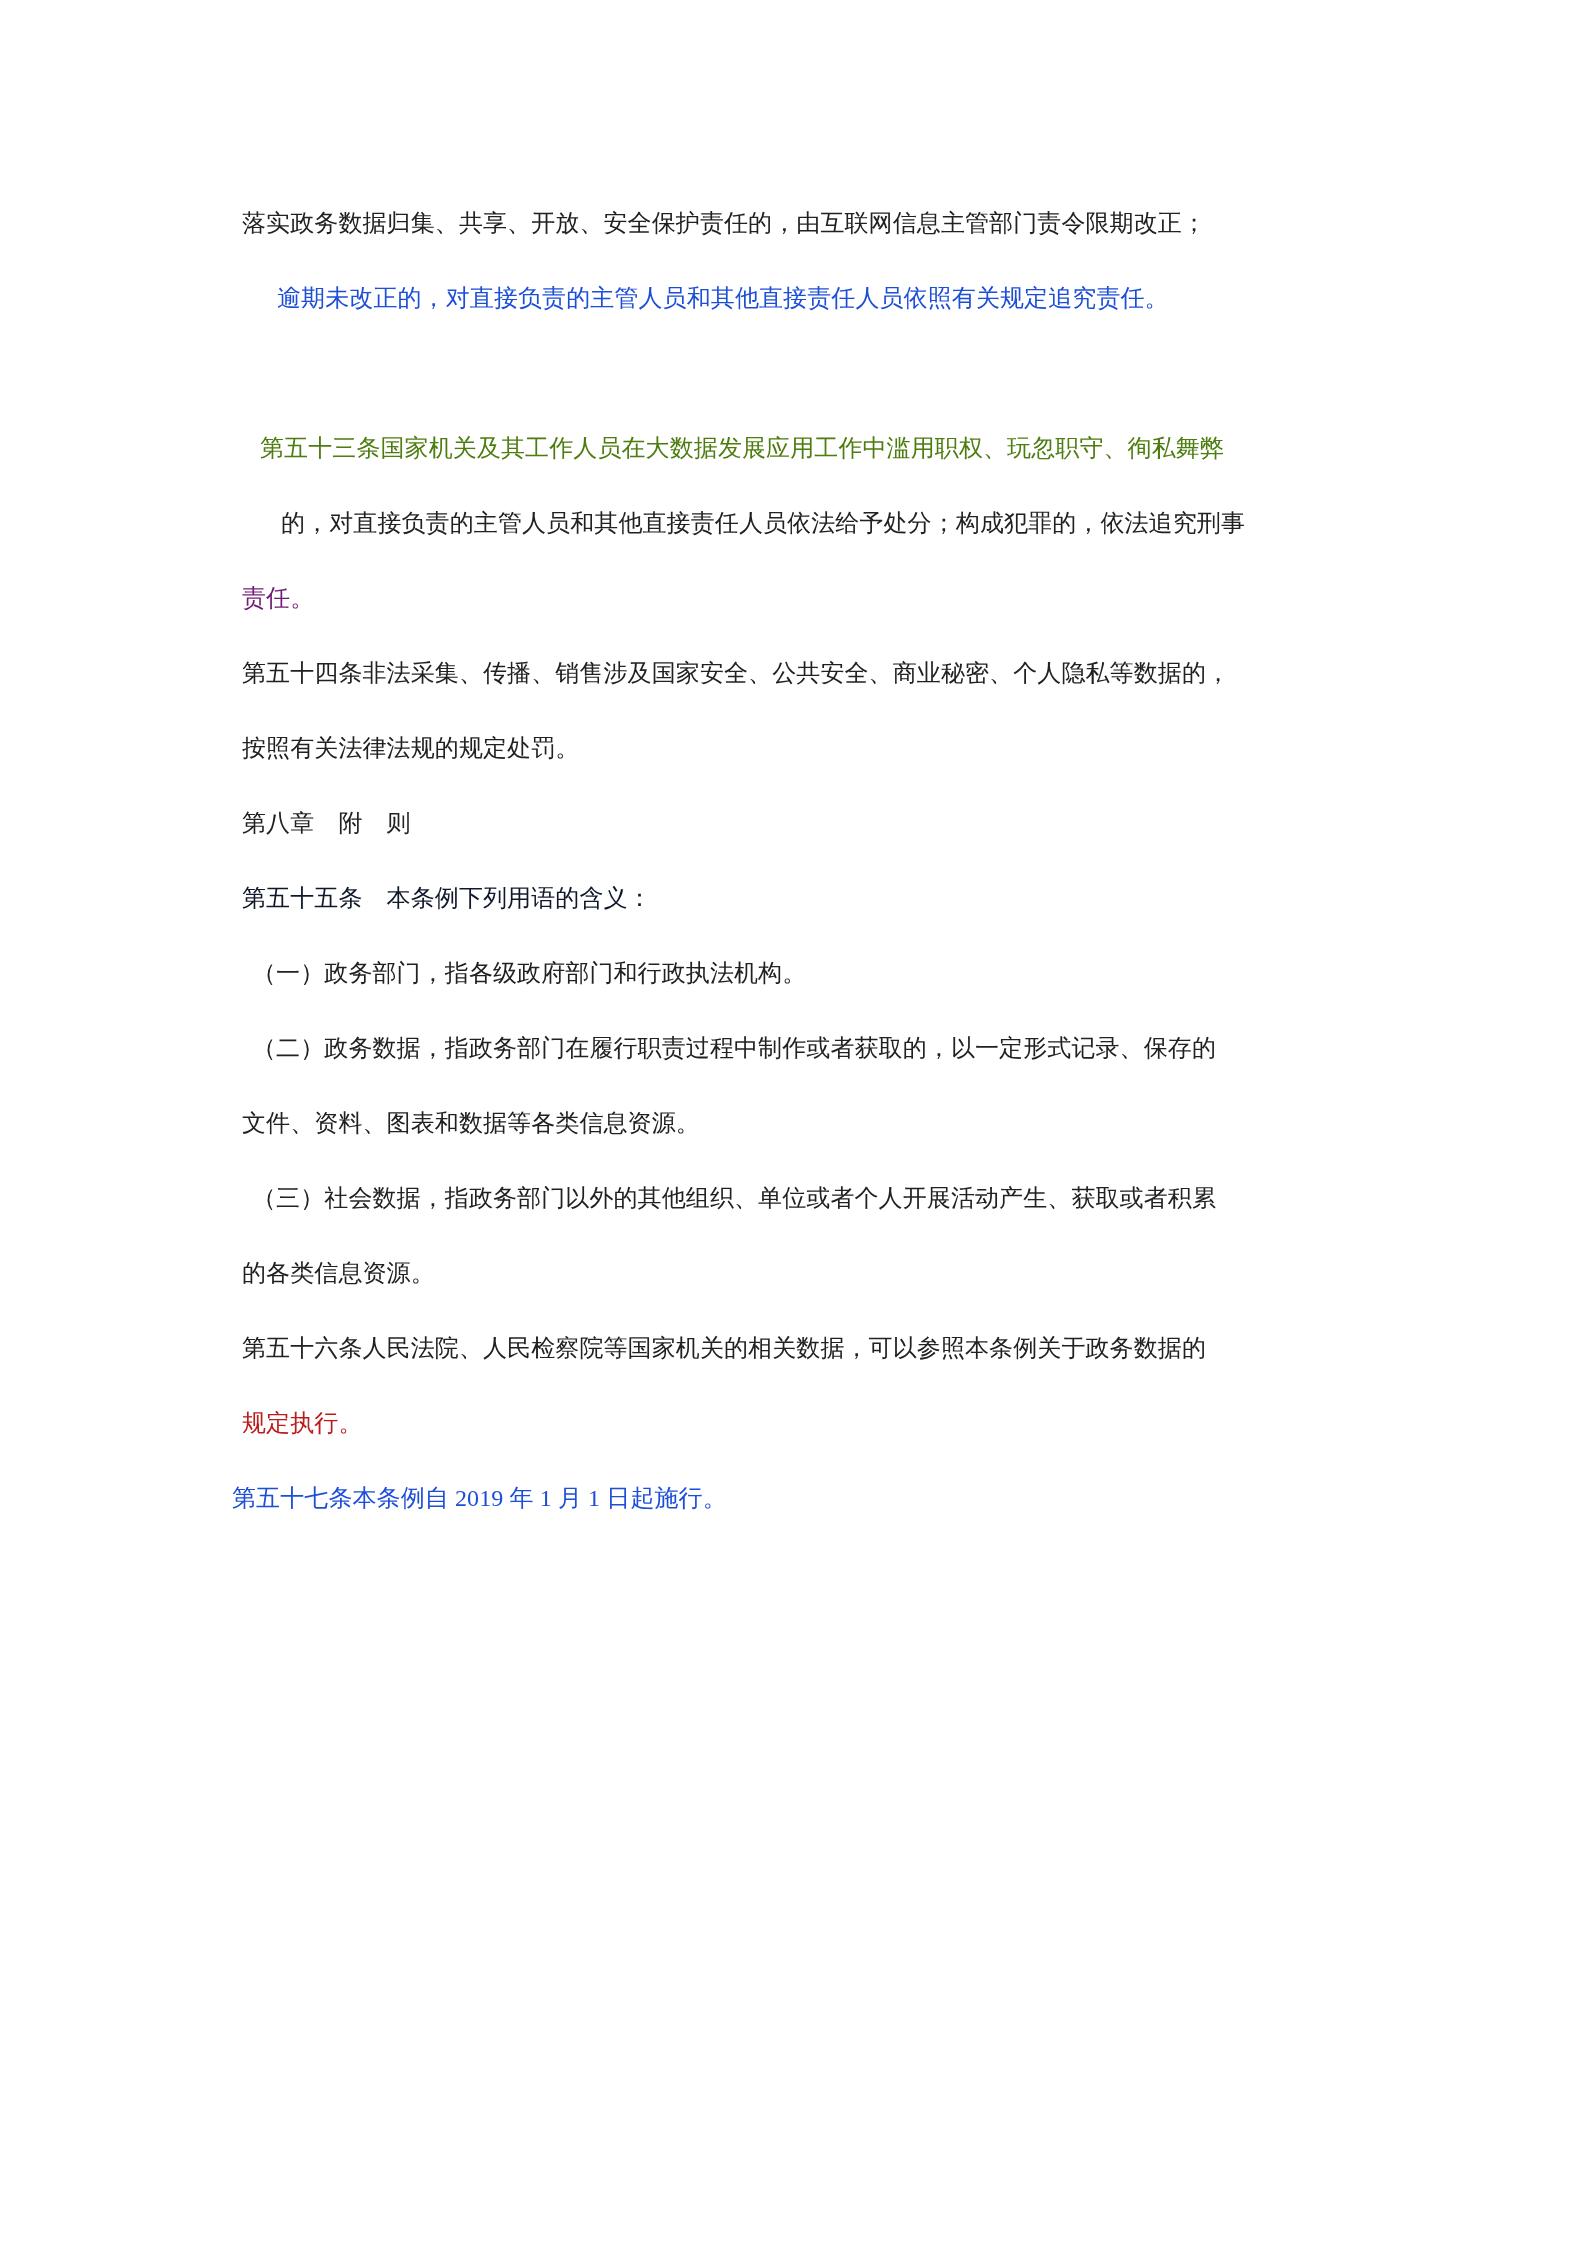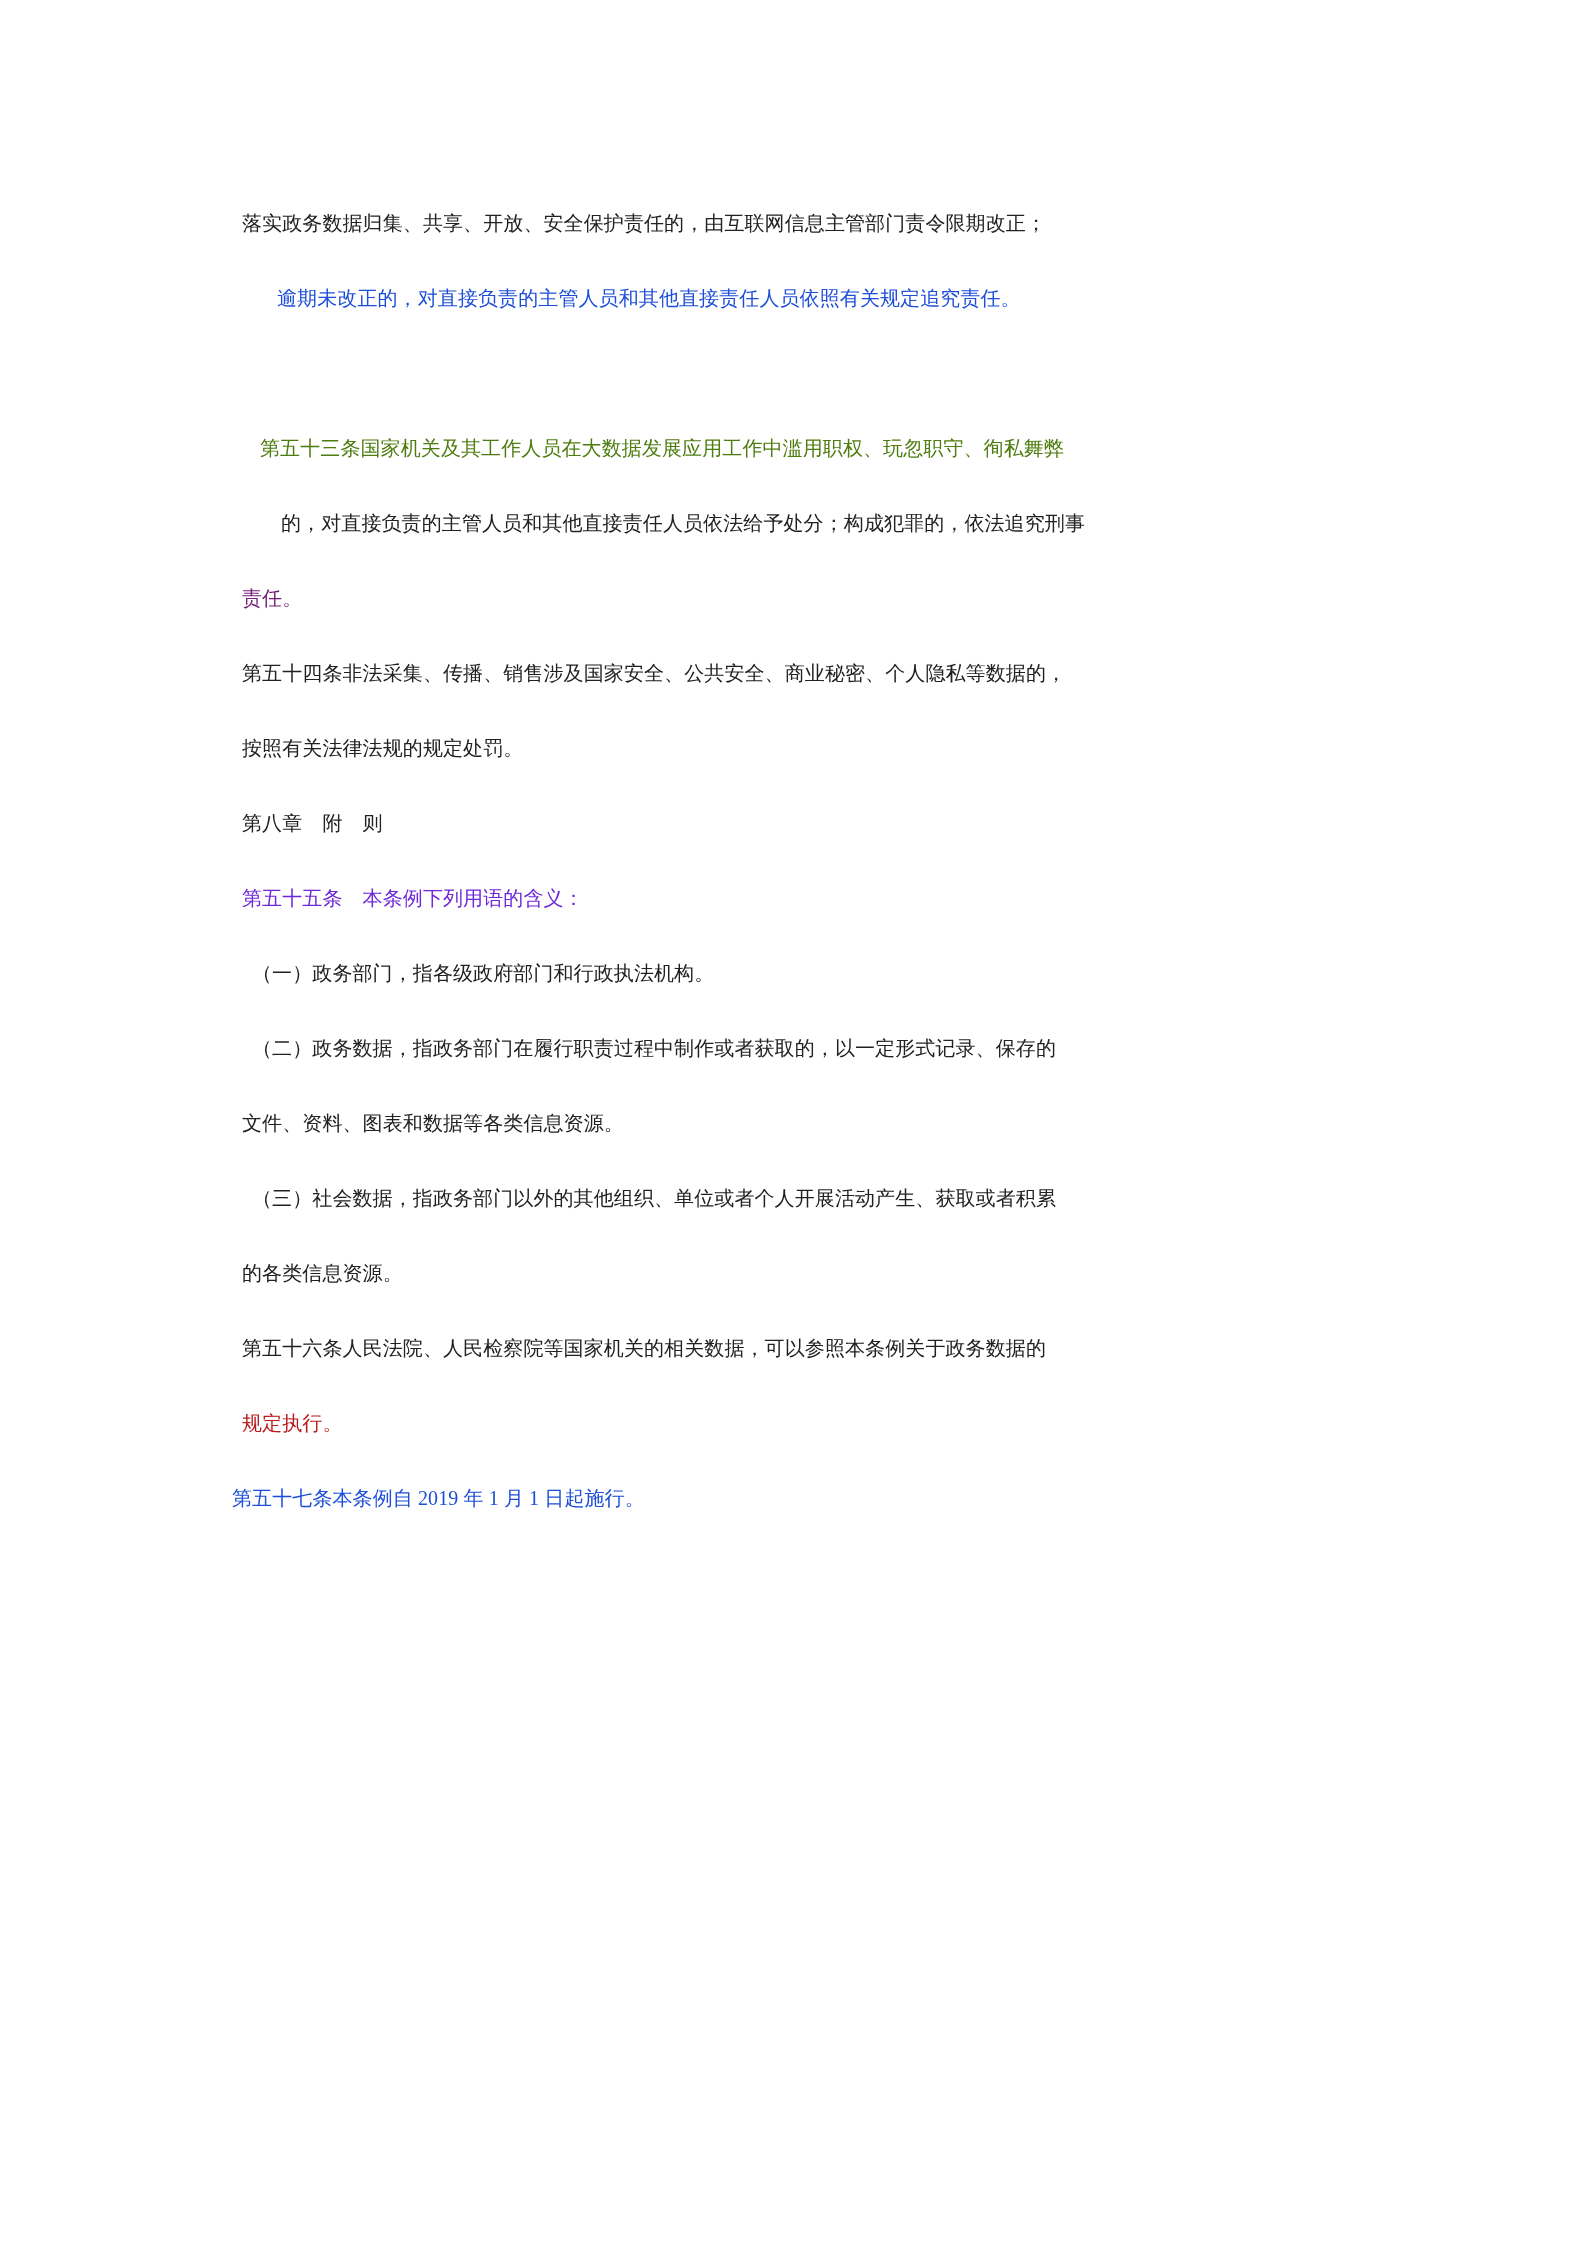--- a/index.html
+++ b/index.html
@@ -16,42 +16,42 @@
     font-family: "Liberation Serif", serif;
   }
   .text-block {
     position: absolute;
     inset: 0;
   }
   .text-line {
     position: absolute;
     white-space: nowrap;
     font-family: "Liberation Serif", serif;
-    font-size: 20px;
+    font-size: 24px;
     height: 75px;
     line-height: 75px;
     color: #212121;
     letter-spacing: 0.1px;
     font-weight: 400;
   }
 </style>
 </head>
 <body>
 
 <div class="page">
   <div class="text-block">
       <div class="text-line" style="top: 186px; left: 242px; color: rgb(33, 33, 33);">落实政务数据归集、共享、开放、安全保护责任的，由互联网信息主管部门责令限期改正；</div>
       <div class="text-line" style="top: 261px; left: 240px; color: #1d4ed8; margin-left: 37px;">逾期未改正的，对直接负责的主管人员和其他直接责任人员依照有关规定追究责任。</div>
       <div class="text-line" style="top: 411px; left: 260px; color: #4d7c0f;">第五十三条国家机关及其工作人员在大数据发展应用工作中滥用职权、玩忽职守、徇私舞弊</div>
       <div class="text-line" style="top: 486px; left: 242px; color: rgb(33, 33, 33); margin-left: 39px;">的，对直接负责的主管人员和其他直接责任人员依法给予处分；构成犯罪的，依法追究刑事</div>
       <div class="text-line" style="top: 561px; left: 242px; color: #701a75;">责任。</div>
       <div class="text-line" style="top: 636px; left: 242px; color: rgb(33, 33, 33);">第五十四条非法采集、传播、销售涉及国家安全、公共安全、商业秘密、个人隐私等数据的，</div>
       <div class="text-line" style="top: 711px; left: 242px; color: rgb(33, 33, 33);">按照有关法律法规的规定处罚。</div>
       <div class="text-line" style="top: 786px; left: 242px; color: rgb(33, 33, 33);">第八章　附　则</div>
-      <div class="text-line" style="top: 861px; left: 242px; color: #6d28d9;">第五十五条　本条例下列用语的含义：</div>
+      <div class="text-line" style="top: 861px; left: 242px; color: #0f172a;">第五十五条　本条例下列用语的含义：</div>
       <div class="text-line" style="top: 936px; left: 252px; color: rgb(33, 33, 33);">（一）政务部门，指各级政府部门和行政执法机构。</div>
       <div class="text-line" style="top: 1011px; left: 252px; color: rgb(33, 33, 33);">（二）政务数据，指政务部门在履行职责过程中制作或者获取的，以一定形式记录、保存的</div>
       <div class="text-line" style="top: 1086px; left: 242px; color: rgb(33, 33, 33);">文件、资料、图表和数据等各类信息资源。</div>
       <div class="text-line" style="top: 1161px; left: 252px; color: rgb(33, 33, 33);">（三）社会数据，指政务部门以外的其他组织、单位或者个人开展活动产生、获取或者积累</div>
       <div class="text-line" style="top: 1311px; left: 242px; color: rgb(33, 33, 33);">第五十六条人民法院、人民检察院等国家机关的相关数据，可以参照本条例关于政务数据的</div>
       <div class="text-line" style="top: 1236px; left: 242px; color: rgb(33, 33, 33);">的各类信息资源。</div>
       <div class="text-line" style="top: 1386px; left: 242px; color: #b91c1c;">规定执行。</div>
       <div class="text-line" style="top: 1461px; left: 232px; color: #1d4ed8;">第五十七条本条例自 2019 年 1 月 1 日起施行。</div>
     </div>
 </div>

